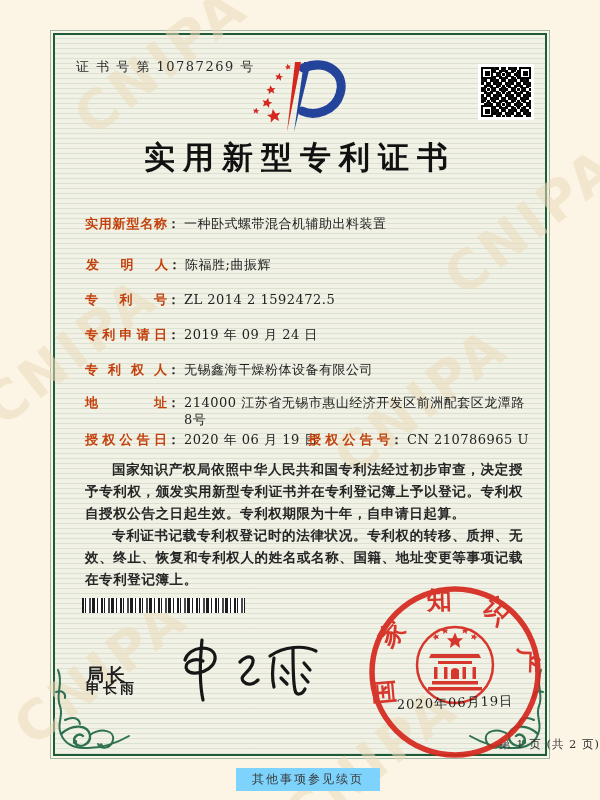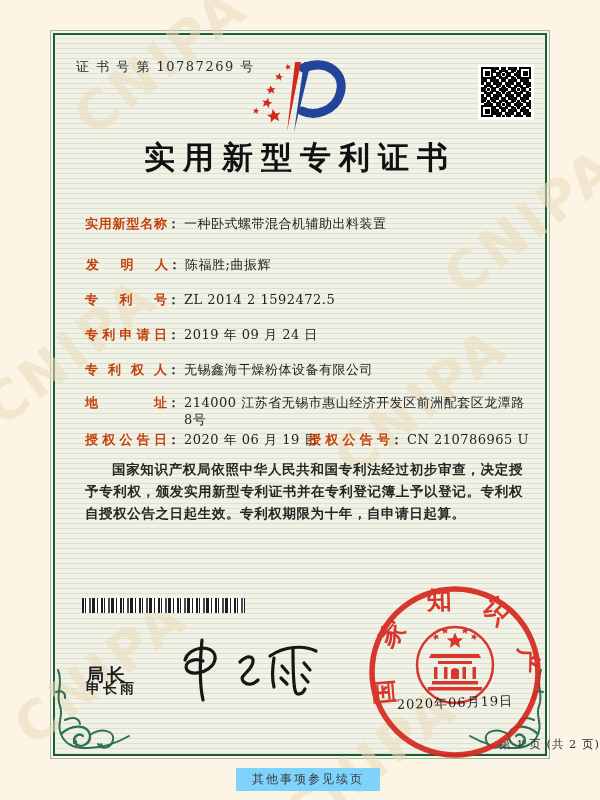--- a/index.html
+++ b/index.html
@@ -193,20 +193,21 @@
 </div>
 <div class="frow" style="left:85px;top:431px">
   <span class="flabel">授权公告日</span><span class="fcolon">：</span><span class="fvalue">2020 年 06 月 19 日</span>
 </div>
 <div class="frow" style="left:308px;top:431px">
   <span class="flabel">授权公告号</span><span class="fcolon">：</span><span class="fvalue">CN 210786965 U</span>
 </div>
 
 <div class="body-text">
   <p>国家知识产权局依照中华人民共和国专利法经过初步审查，决定授予专利权，颁发实用新型专利证书并在专利登记簿上予以登记。专利权自授权公告之日起生效。专利权期限为十年，自申请日起算。</p>
+  <p>专利证书记载专利权登记时的法律状况。专利权的转移、质押、无效、终止、恢复和专利权人的姓名或名称、国籍、地址变更等事项记载在专利登记簿上。</p>
 </div>
 
 <div class="barcode"></div>
 
 <div class="comm-title">局长</div>
 <div class="comm-name">申长雨</div>
 
 <svg class="signature" width="160" height="80" viewBox="0 0 160 80">
   <g fill="none" stroke="#161616" stroke-width="3.2" stroke-linecap="round" stroke-linejoin="round">
     <path d="M30,8 C28,28 27,50 31,68"></path>

